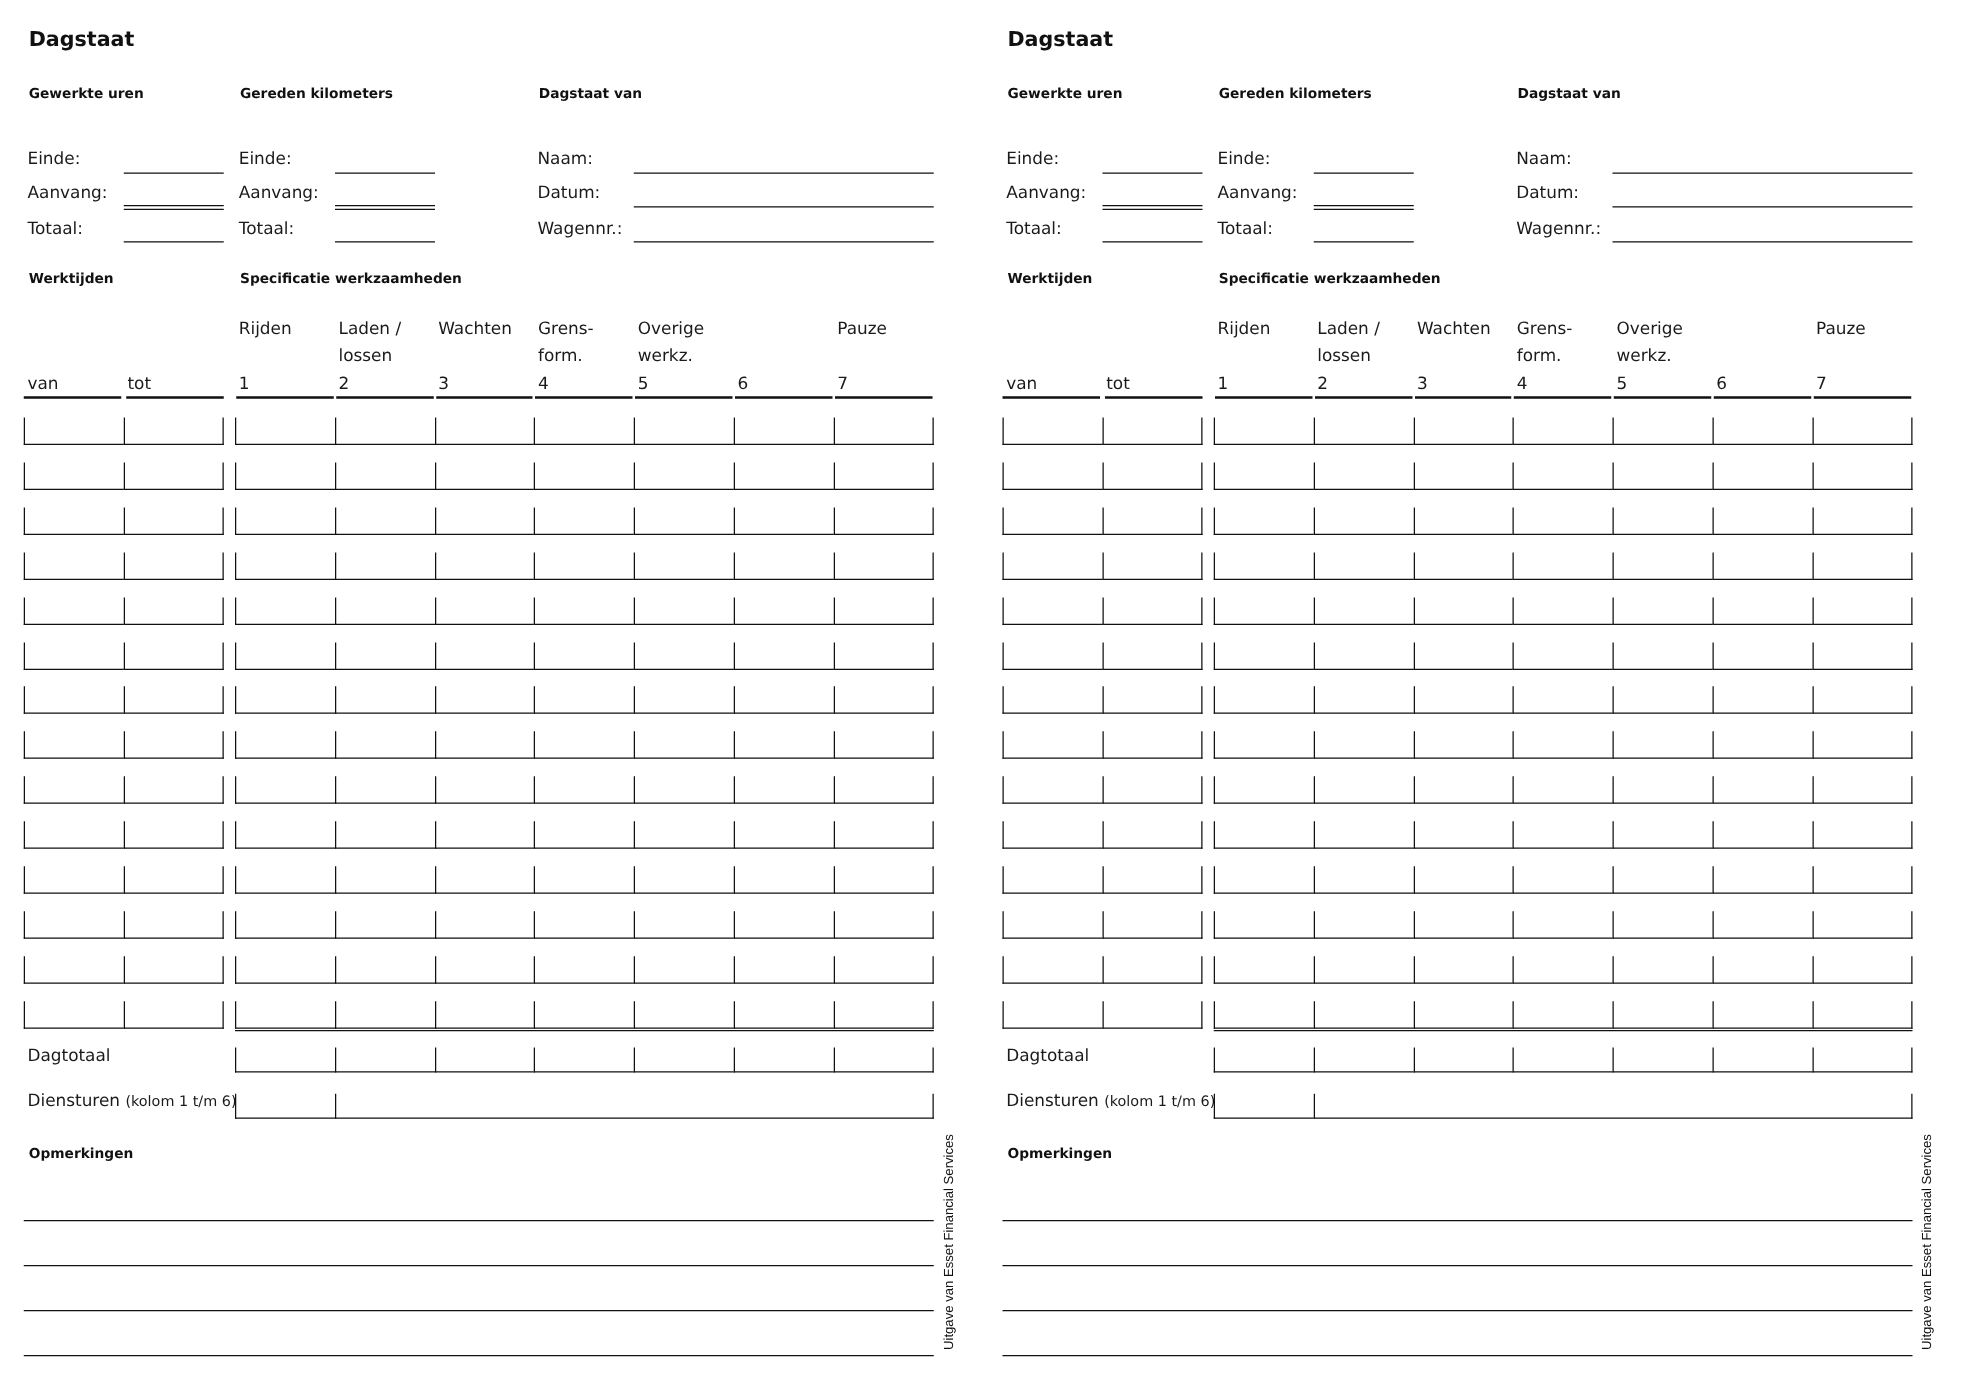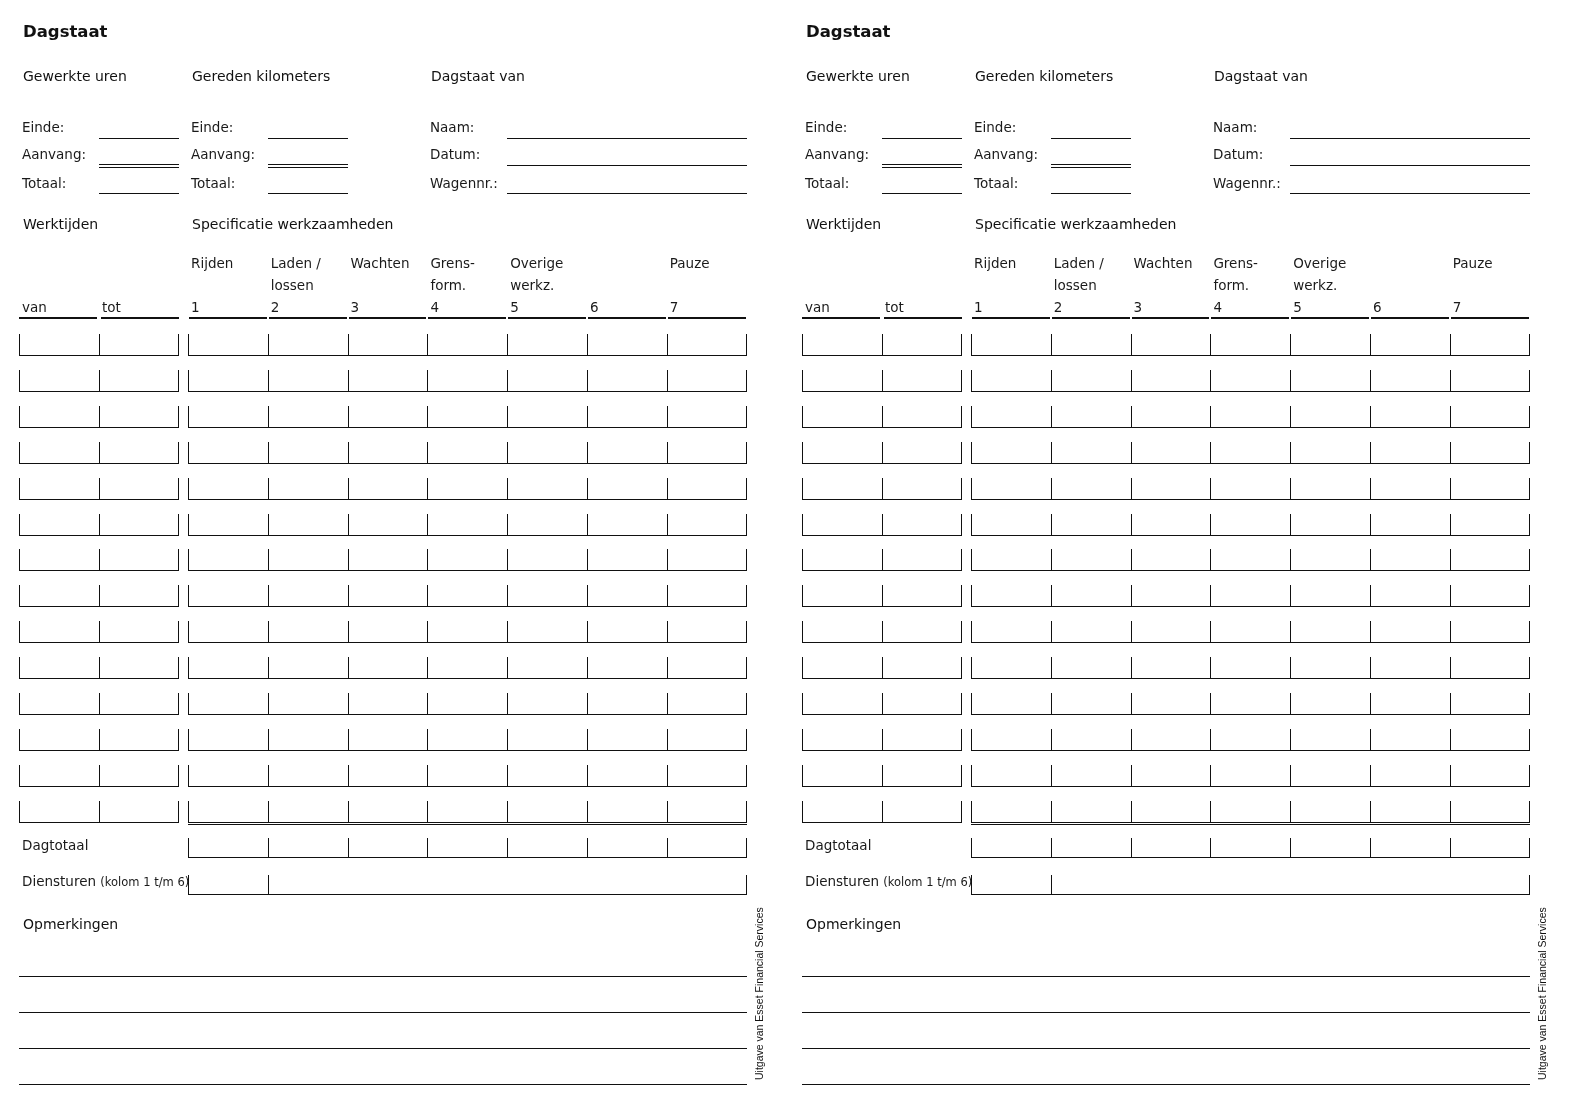--- a/index.html
+++ b/index.html
@@ -3,21 +3,21 @@
 <meta charset="utf-8">
 <style>
   html, body { margin:0; padding:0; background:#ffffff; }
   body { width:1575px; height:1108px; position:relative; overflow:hidden;
          font-family:"DejaVu Sans", "Liberation Sans", sans-serif; color:#111; }
   .panel { position:absolute; top:0; width:783px; height:1108px; }
   .panel.p0 { left:0; }
   .panel.p1 { left:783px; }
   .abs { position:absolute; white-space:nowrap; }
   .h1 { font-weight:bold; font-size:16.5px; letter-spacing:0; }
-  .h2 { font-weight:normal; font-size:14px; }
+  .h2 { font-weight:bold; font-size:11px; }
   .lbl { font-size:13.5px; color:#1a1a1a; }
   .small { font-size:11.5px; }
   .line { position:absolute; height:0; border-top:1.5px solid #111; }
   .dbl { position:absolute; height:2px; border-top:1.2px solid #111; border-bottom:1.2px solid #111; }
   .hdrline { position:absolute; height:0; border-top:2.5px solid #111; }
   .cell { position:absolute; box-sizing:border-box; border-left:1.5px solid #111; border-bottom:1.5px solid #111; border-right:1.5px solid #111; }
   .cell.noright { border-right:none; }
   .vtext { position:absolute; font-size:10.5px; transform:rotate(-90deg); transform-origin:left top; white-space:nowrap; color:#111; font-family:"Liberation Sans", sans-serif; }
   input.field { position:absolute; border:none; background:transparent; outline:none; font-size:13px; padding:0; }
 </style>

